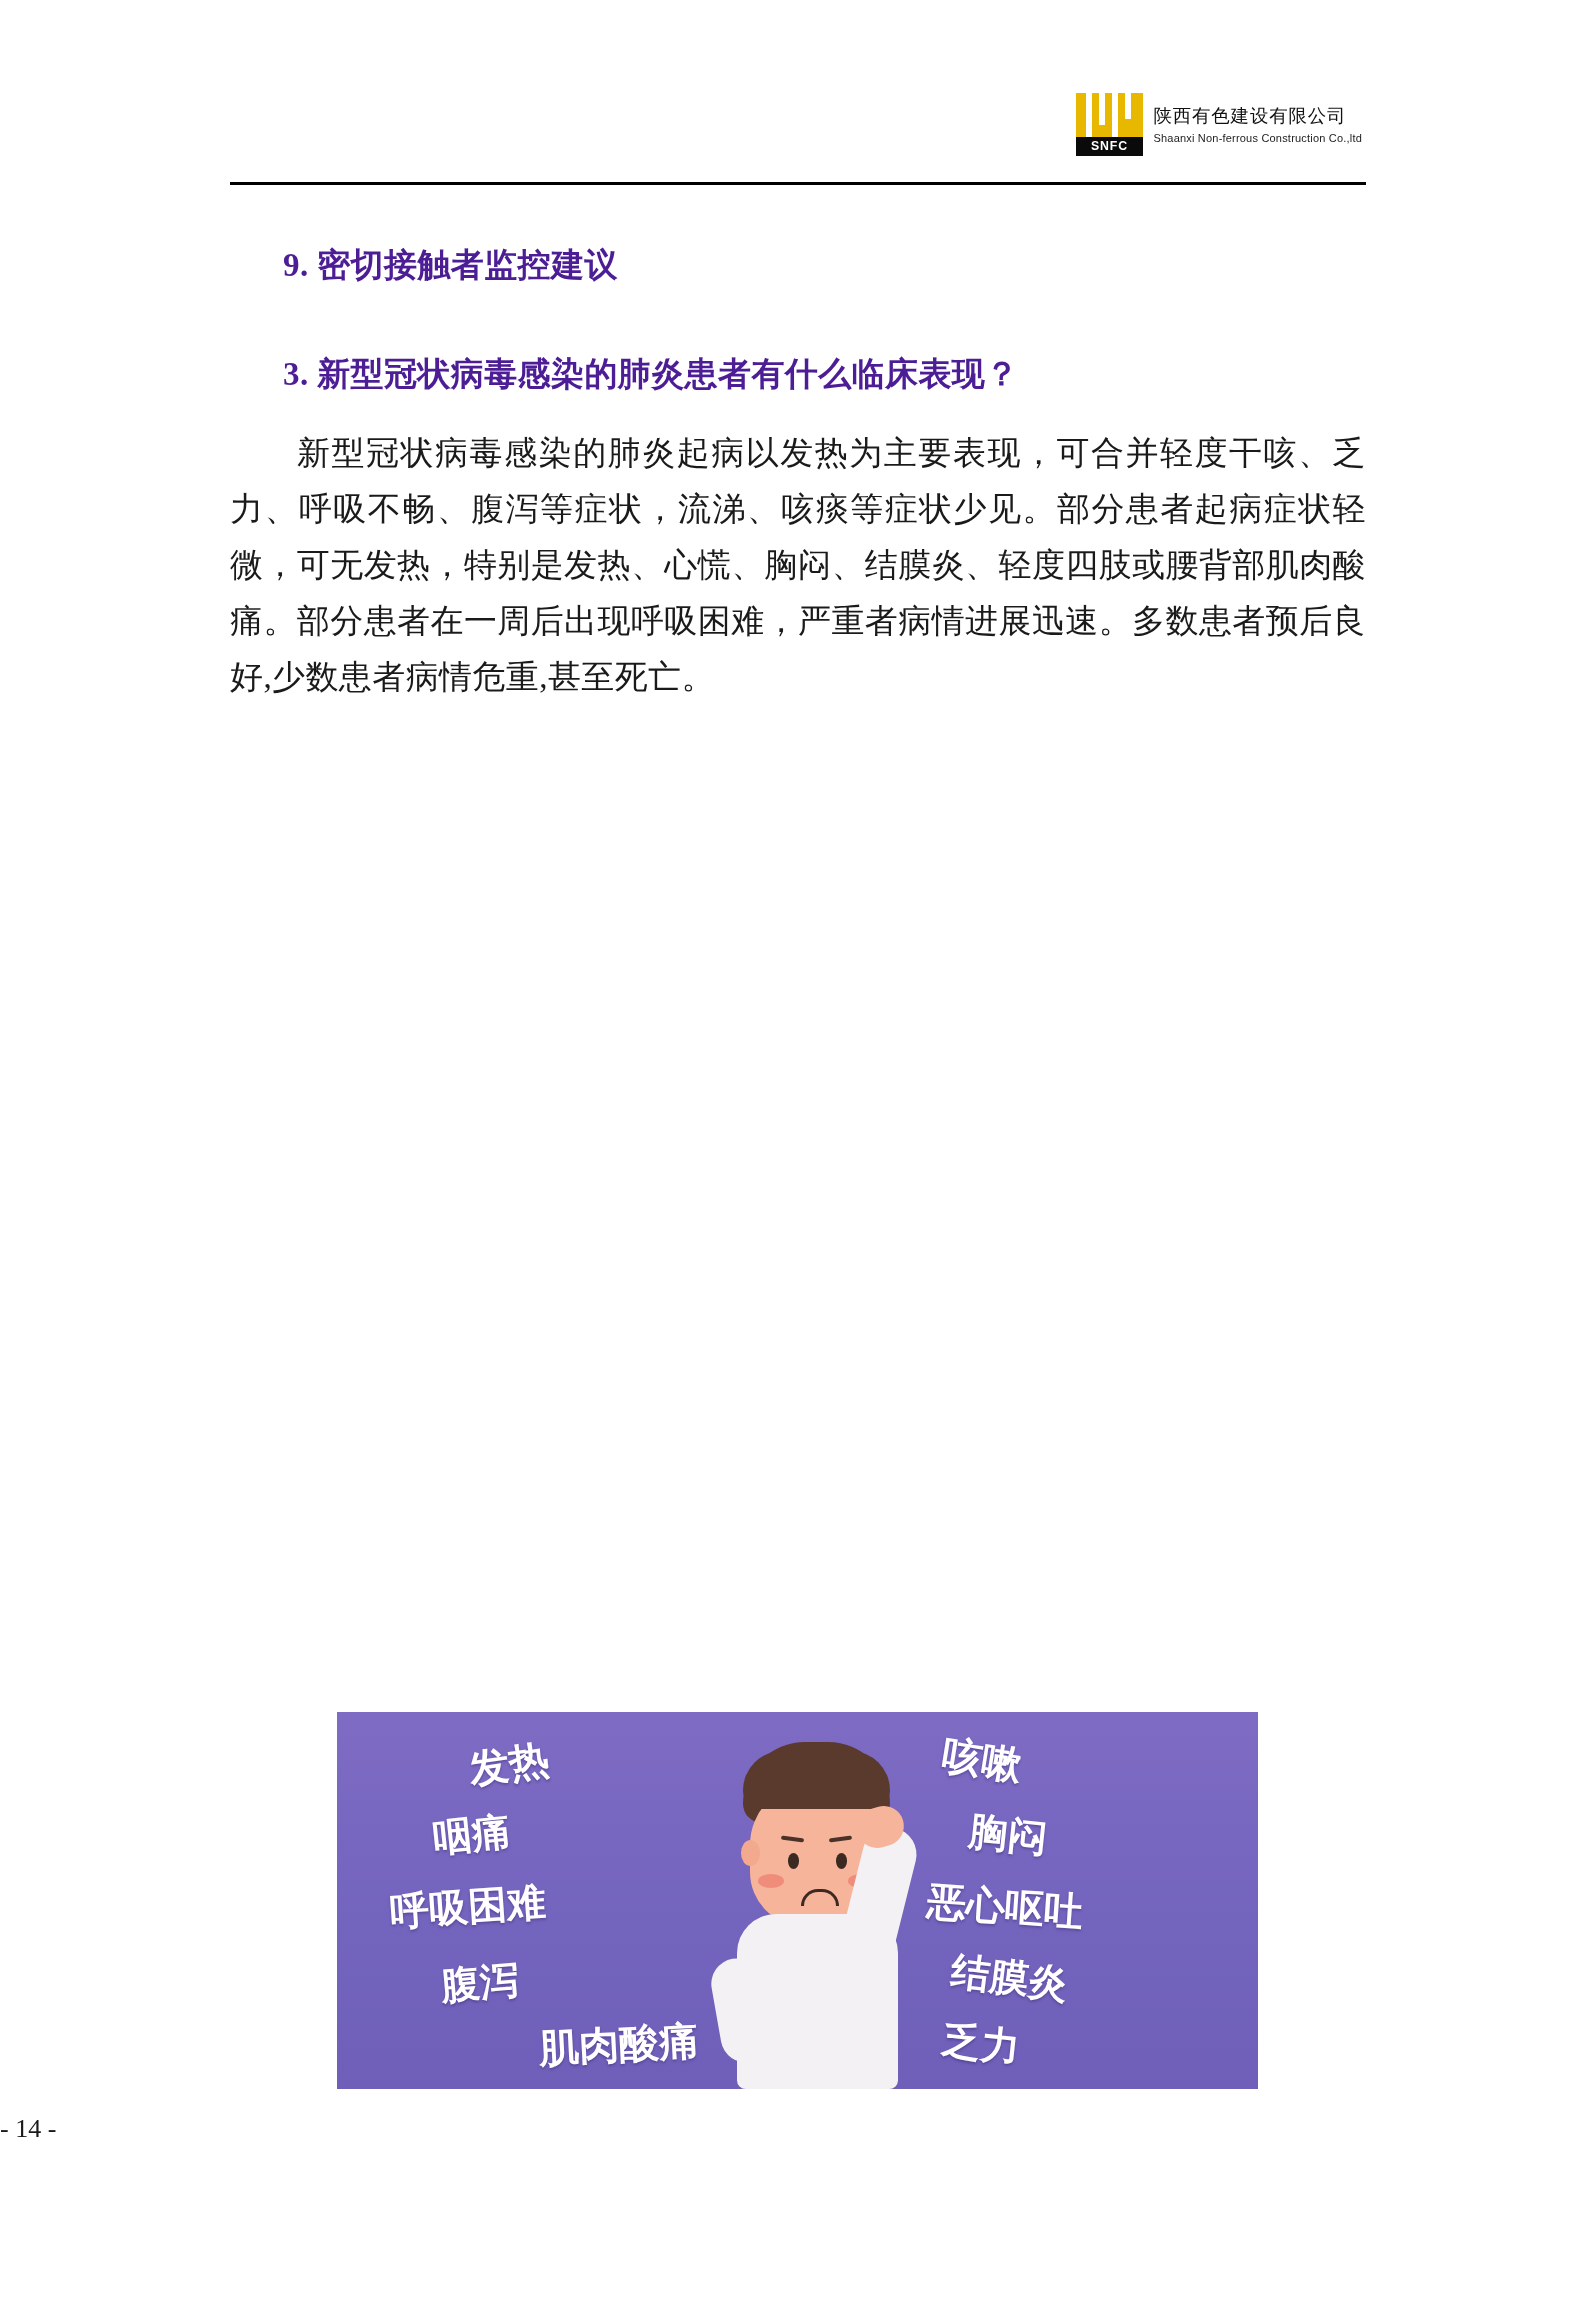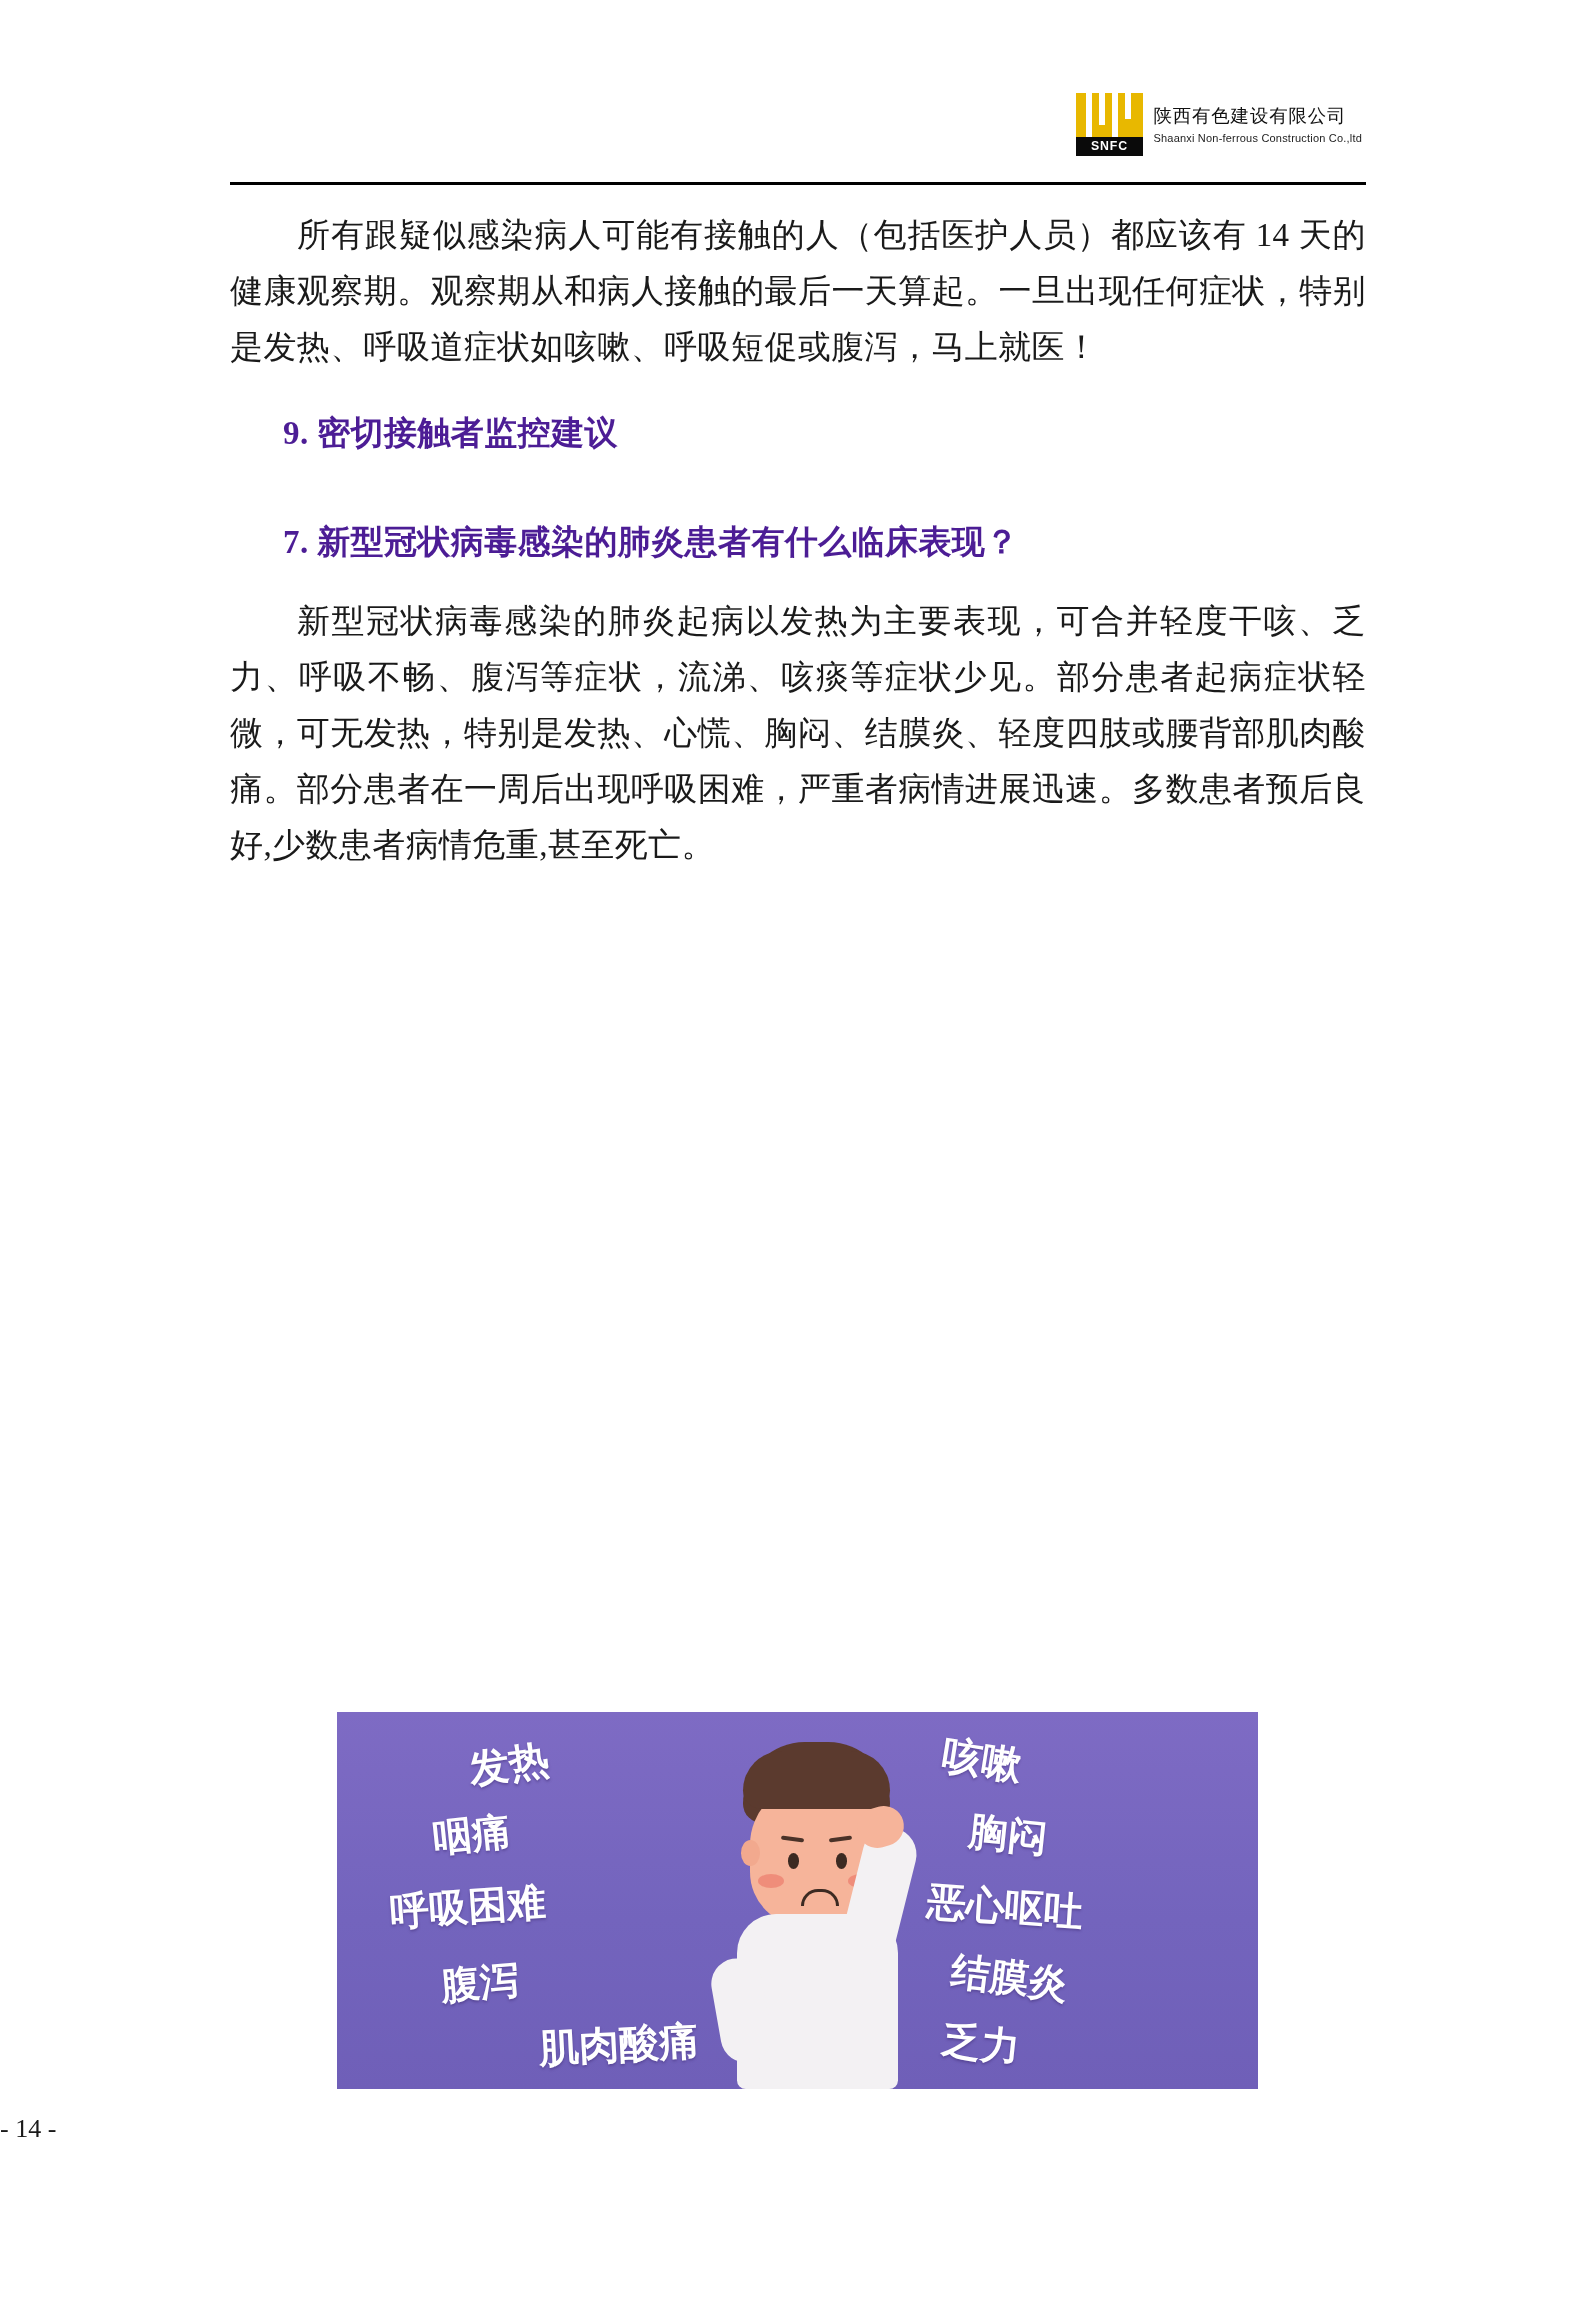--- a/index.html
+++ b/index.html
@@ -298,26 +298,25 @@
       <div class="logo-text">
         <div class="logo-cn">陕西有色建设有限公司</div>
         <div class="logo-en">Shaanxi Non-ferrous Construction Co.,ltd</div>
       </div>
     </div>
   </div>
 
   <div class="header-rule"></div>
 
   <div class="content">
-    <p class="para indent">所有跟疑似感染病人可能有接触的人（包括医护人员）都应该有 14 天的健康观察期。观察期从和病人接触的最后一天算起。一旦出现任何症状，特别是发热、呼吸道症状如咳嗽、呼吸短促或腹泻，马上就医！</p>
     <div class="spacer-md"></div>
     <h2 class="heading">9. 密切接触者监控建议</h2>
     <div class="spacer-sm"></div>
     <div class="spacer-md"></div>
-    <h2 class="heading">7. 新型冠状病毒感染的肺炎患者有什么临床表现？</h2>
+    <h2 class="heading">3. 新型冠状病毒感染的肺炎患者有什么临床表现？</h2>
     <div class="spacer-sm"></div>
     <p class="para indent tight">新型冠状病毒感染的肺炎起病以发热为主要表现，可合并轻度干咳、乏力、呼吸不畅、腹泻等症状，流涕、咳痰等症状少见。部分患者起病症状轻微，可无发热，特别是发热、心慌、胸闷、结膜炎、轻度四肢或腰背部肌肉酸痛。部分患者在一周后出现呼吸困难，严重者病情进展迅速。多数患者预后良好,少数患者病情危重,甚至死亡。</p>
   </div>
 
   <div class="figure">
     <div class="person">
       <div class="hair"></div>
       <div class="face"></div>
       <div class="hair-top"></div>
       <div class="ear left"></div>

